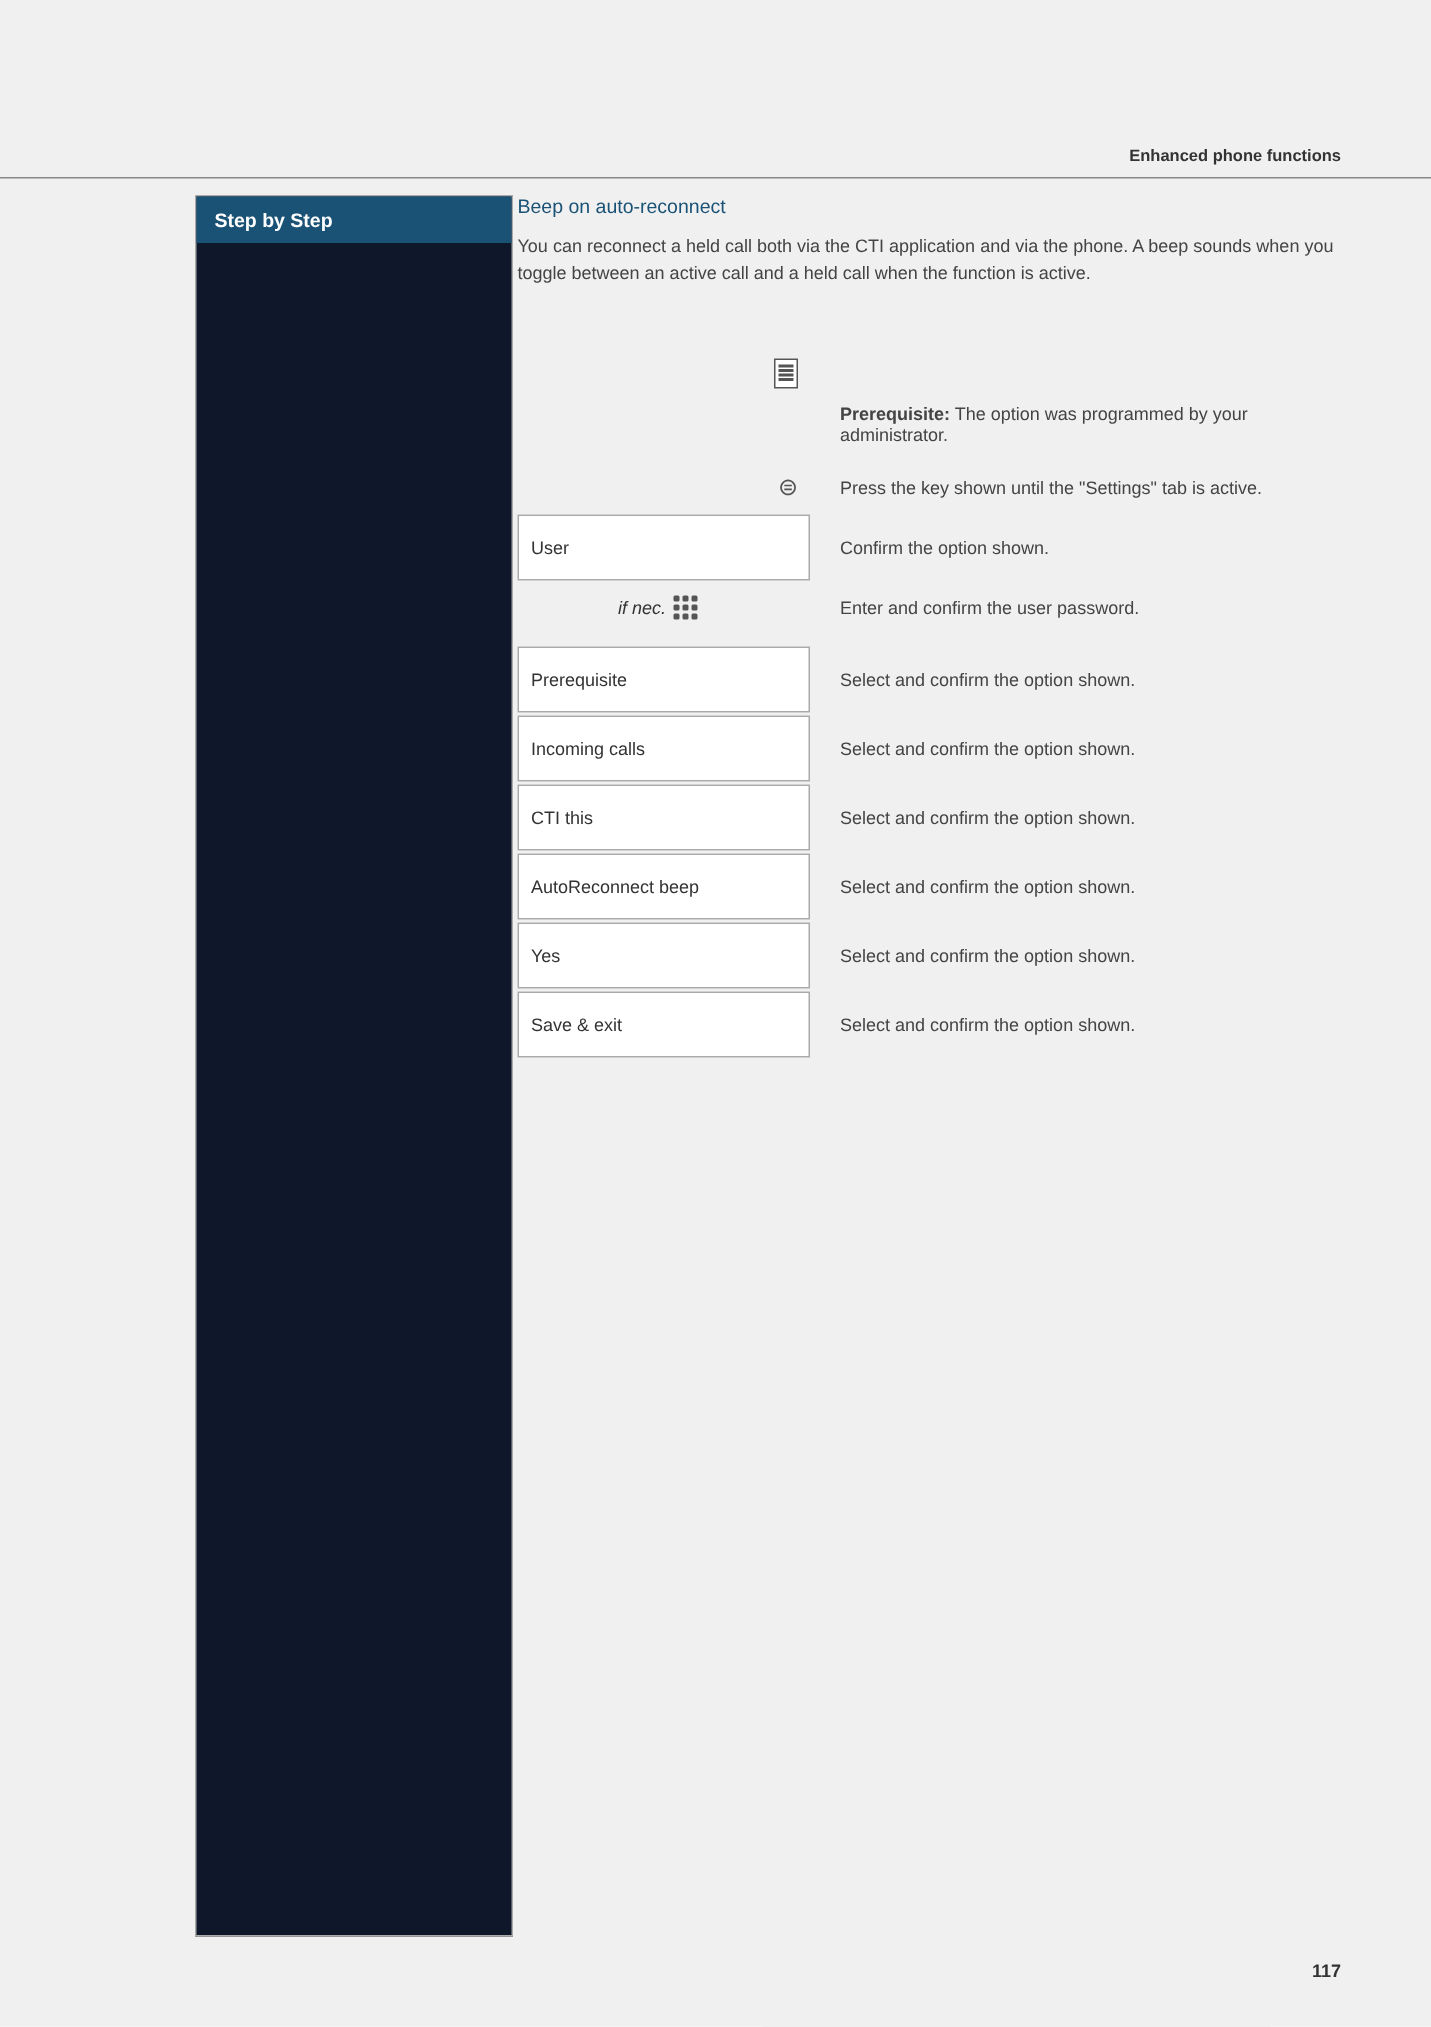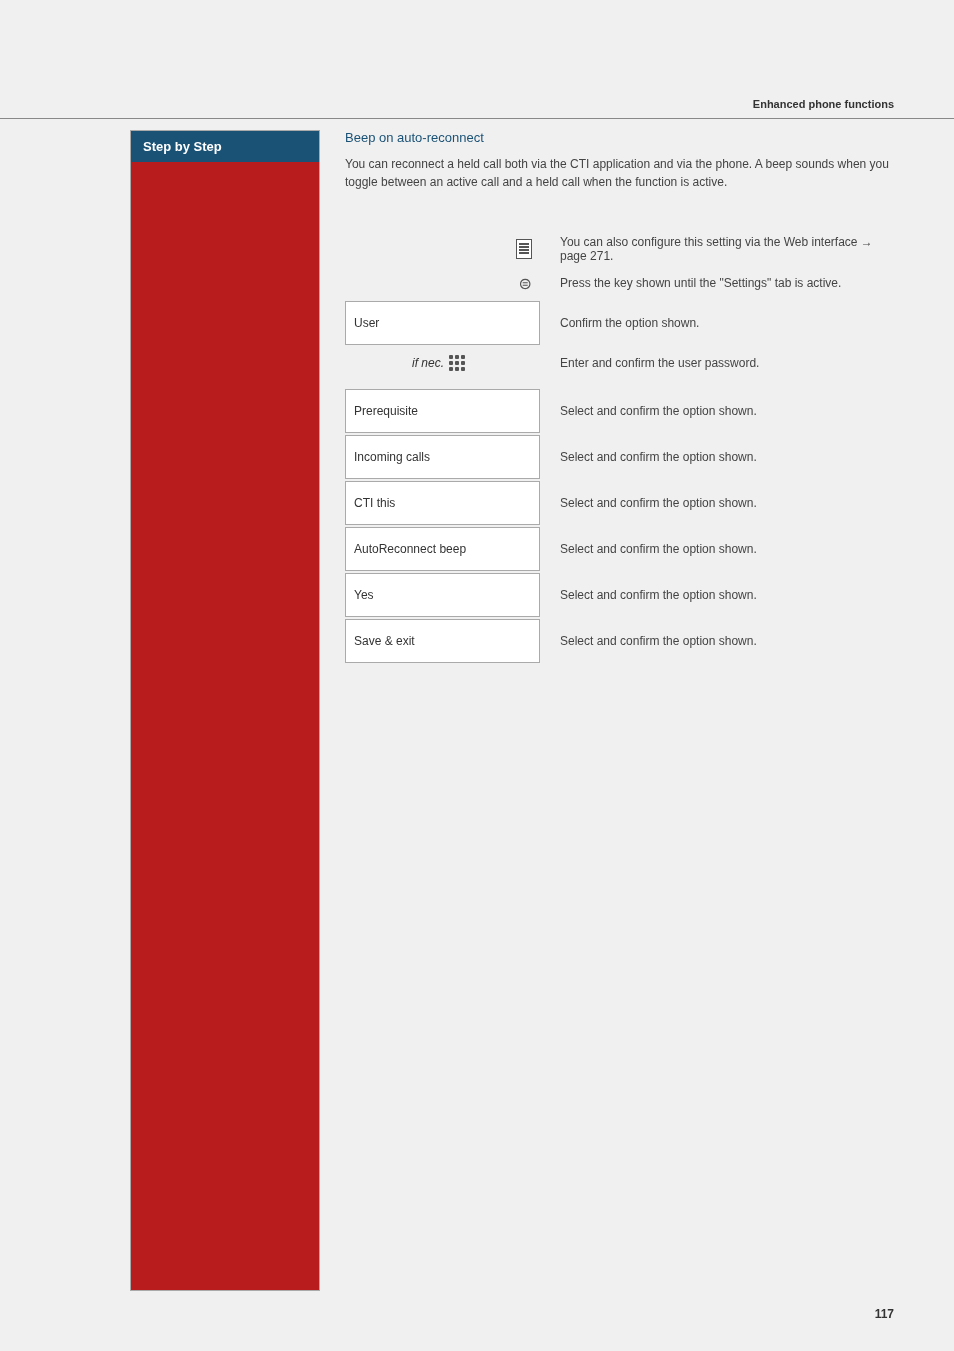--- a/index.html
+++ b/index.html
@@ -40,23 +40,23 @@
       left: 130px;
       right: 60px;
       bottom: 60px;
     }
 
     
     .step-by-step-box {
       position: absolute;
       top: 0;
       left: 0;
-      width: 190px;
+      width: 212px;
       bottom: 0;
-      background: #b91c1c;
+      background: #0f172a;
       border: 1px solid #aaaaaa;
     }
 
     .step-by-step-title {
       background: #1a5276;
       color: #ffffff;
       font-size: 13px;
       font-weight: bold;
       padding: 8px 12px;
     }
@@ -229,25 +229,30 @@
         </div>
       </div>
 
       <div style="position: relative;">
 
         <div class="step-row">
           <div class="step-row-icon">
 
             <div class="doc-icon"></div>
           </div>
+        </div>
+
+        <div class="step-row" style="margin-bottom: 10px;">
+          <div style="width:195px; flex-shrink:0;"></div>
           <div class="step-row-description">
-            <span>You can also configure this setting via the Web interface → page 271.</span>
-          </div>
-        </div>
-
+            <span>
+              <strong>Prerequisite:</strong> The option was programmed by your administrator.
+            </span>
+          </div>
+        </div>
 
         <div class="step-row">
           <div class="step-row-icon">
             <span class="settings-icon-wrap">⊜</span>
           </div>
           <div class="step-row-description">Press the key shown until the "Settings" tab is active.</div>
         </div>
 
         <div class="step-row">
           <div class="step-row-label">User</div>

